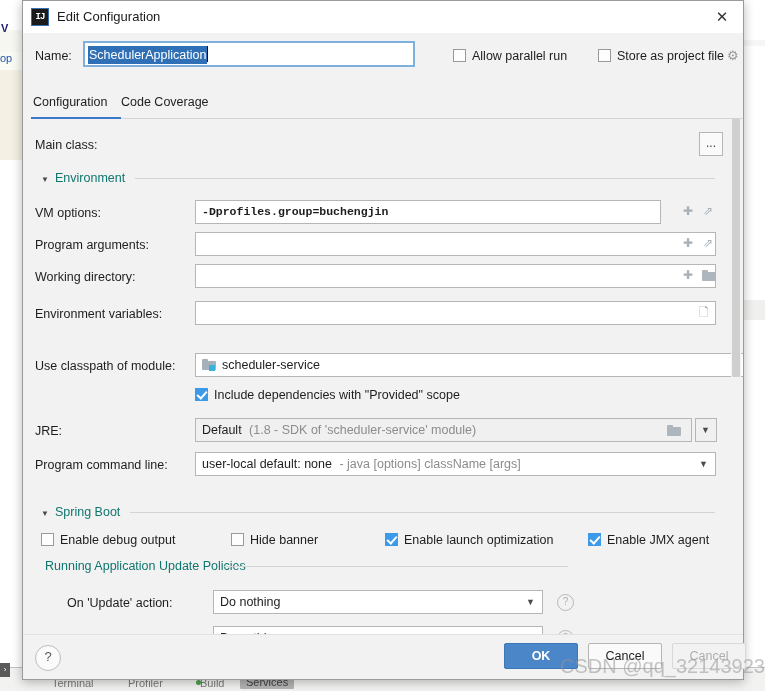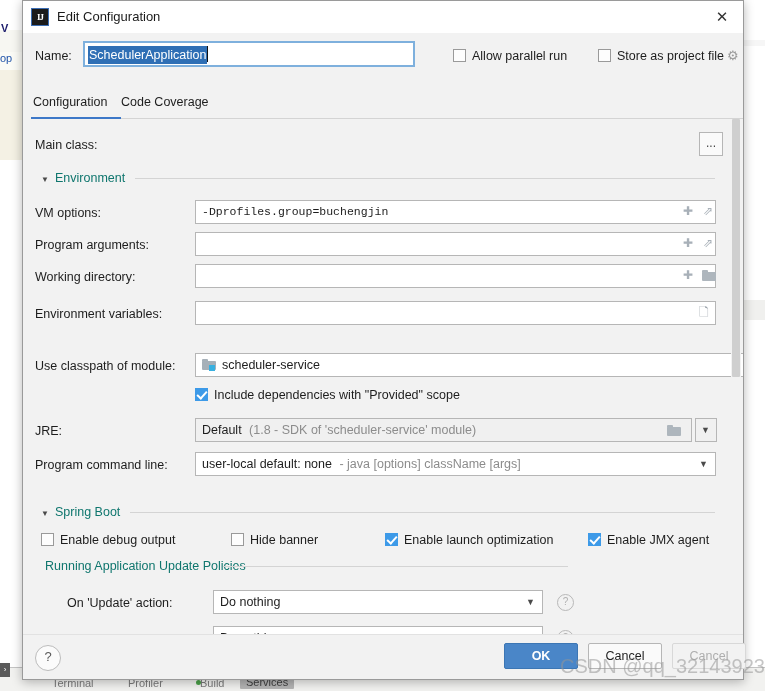--- a/index.html
+++ b/index.html
@@ -109,21 +109,21 @@
     box-sizing: border-box;
   }
   #ij-icon .ij-txt {
     color: #fff;
     font-size: 9px;
     font-weight: bold;
     line-height: 16px;
     text-align: center;
     display: block;
     letter-spacing: -1px;
-    font-family: Liberation Serif, serif;
+    font-family: Liberation Mono, monospace;
   }
   #title-text {
     position: absolute;
     left: 34px; top: 8px;
     font-size: 13px;
     color: #1a1a1a;
   }
   #close-btn {
     position: absolute;
     right: 4px; top: 2px;
@@ -535,21 +535,21 @@
     <div id="content-inner">
 
       <div class="flabel" style="left:12px; top:19px;">Main class:</div>
       <div class="btn-ellipsis" style="left:676px; top:13px;">...</div>
 
       <div class="sect-arrow" style="left:18px; top:54px;">▼</div>
       <div class="sect-title" style="left:32px; top:52px;">Environment</div>
       <div class="sect-rule" style="left:112px; top:59px; width:580px;"></div>
 
       <div class="flabel" style="left:12px; top:87px;">VM options:</div>
-      <div class="ffield mono" style="left:172px; top:81px; width:521px;">-Dprofiles.group=buchengjin</div>
+      <div class="ffield mono" style="left:172px; top:81px; width:466px;font-weight:bold;">-Dprofiles.group=buchengjin</div>
       <div class="fld-ico" style="left:660px; top:81px;">✚</div>
       <div class="fld-ico" style="left:680px; top:81px;">⇗</div>
 
       <div class="flabel" style="left:12px; top:119px;">Program arguments:</div>
       <div class="ffield" style="left:172px; top:113px; width:521px;"></div>
       <div class="fld-ico" style="left:660px; top:113px;">✚</div>
       <div class="fld-ico" style="left:680px; top:113px;">⇗</div>
 
       <div class="flabel" style="left:12px; top:151px;">Working directory:</div>
       <div class="ffield" style="left:172px; top:145px; width:521px;"></div>

